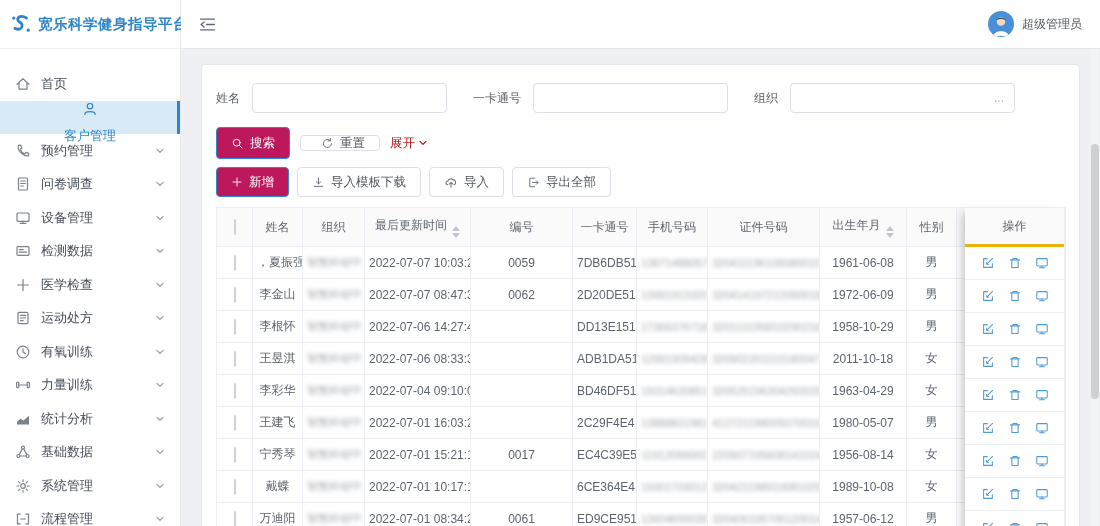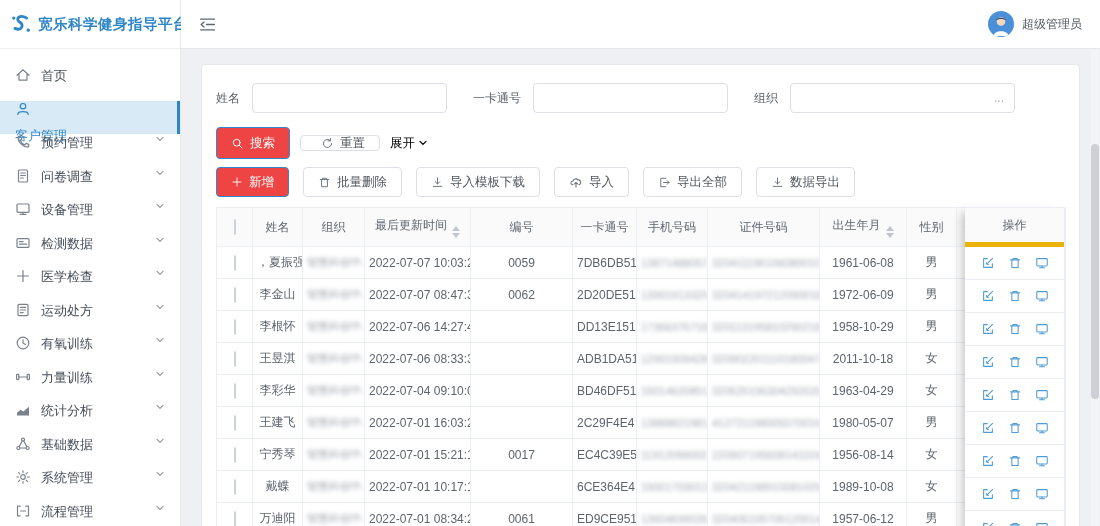--- a/index.html
+++ b/index.html
@@ -7,21 +7,21 @@
     width:1100px;height:526px;overflow:hidden;position:relative;
     font-family:"Liberation Sans","DejaVu Sans",sans-serif;
     background:#eef0f3;color:#333;font-size:13px;
   }
   .layout{display:flex;width:1100px;height:526px;}
   
   .sidebar{width:181px;flex:none;background:#fff;border-right:1px solid #e7e9ec;display:flex;flex-direction:column;box-sizing:border-box;}
   .logo{height:49px;flex:none;border-bottom:1px solid #eef0f2;display:flex;align-items:center;padding:0 10px;gap:6px;box-sizing:border-box;}
   .logo-text{color:#2f86c7;font-weight:bold;font-size:14.5px;letter-spacing:.5px;white-space:nowrap;}
   .menu{flex:1;padding-top:18px;overflow:hidden;}
-  .menu-item{height:33.5px;display:flex;padding:0 15px;gap:10px;color:#464e59;cursor:pointer;position:relative;font-size:13px;}
+  .menu-item{height:33.5px;display:flex;align-items:center;padding:0 15px;gap:10px;color:#464e59;cursor:pointer;position:relative;font-size:13px;}
   .menu-item .mi-icon{width:16px;height:16px;color:#7b828c;display:flex;align-items:center;flex:none;}
   .menu-item.active{background:#d8eaf6;color:#2f86c7;flex-direction:column;}
   .menu-item.active .mi-icon{color:#2f86c7;}
   .menu-item.active::after{content:"";position:absolute;right:0;top:0;bottom:0;width:3px;background:#2f86c7;}
   .menu-item .chev{margin-left:auto;color:#9aa1a9;display:flex;}
   
   .main{flex:1;display:flex;flex-direction:column;min-width:0;}
   .topbar{height:49px;flex:none;background:#fff;border-bottom:1px solid #e6e8eb;display:flex;align-items:center;padding:0 18px;box-sizing:border-box;justify-content:flex-end;}
   .fold{display:flex;cursor:pointer;color:#5f6770;}
   .user{margin-left:auto;display:flex;align-items:center;gap:8px;font-size:12px;color:#51565e;cursor:pointer;}
@@ -29,45 +29,45 @@
   .content{flex:1;padding:15px 20px 0 20px;overflow:visible;}
   .card{background:#fff;border:1px solid #e4e7ed;border-radius:4px;height:520px;padding:10px 14px 0 14px;box-sizing:border-box;}
   
   .filters{display:flex;align-items:center;margin:8px 0 14px 0;}
   .fg{display:flex;align-items:center;margin-right:26px;}
   .f-label{font-size:12px;color:#5a6066;margin-right:12px;white-space:nowrap;}
   .f-input{height:30px;border:1px solid #dcdfe6;border-radius:4px;background:#fff;box-sizing:border-box;display:flex;align-items:center;justify-content:flex-end;padding:0 10px;color:#aab0b9;font-size:12px;cursor:text;}
   .w195{width:195px;} .w225{width:225px;}
   
   .btn-row{display:flex;align-items:center;gap:10px;margin-bottom:8px;}
-  .tool-row{display:flex;align-items:center;gap:14px;margin-bottom:10px;}
+  .tool-row{display:flex;align-items:center;gap:8px;margin-bottom:10px;}
   .btn{height:30px;padding:0 14px;border:1px solid #dcdfe6;border-radius:4px;background:#fff;display:inline-flex;align-items:center;gap:6px;font-size:12.5px;color:#51565e;cursor:pointer;box-sizing:border-box;white-space:nowrap;}
   .btn .b-icon{display:flex;color:#6c737c;}
-  .btn.primary{background:#ef4444;border-color:#3387cc;color:#fff;}
+  .btn.primary{background:#be185d;border-color:#3387cc;color:#fff;}
   .btn.primary .b-icon{color:#fff;}
   .btn.search-btn{height:32px;}
   .btn.reset-btn{height:16px;padding-left:20px;}
-  .link{color:#000000;font-size:12.5px;display:inline-flex;align-items:center;gap:3px;cursor:pointer;}
+  .link{color:#b91c1c;font-size:12.5px;display:inline-flex;align-items:center;gap:3px;cursor:pointer;}
   .link .chev{display:flex;}
   
   .table-zone{position:relative;}
   table{border-collapse:collapse;width:849px;table-layout:fixed;font-size:12px;color:#5d646d;}
   th,td{border:1px solid #ebeef5;height:32px;text-align:center;padding:0 4px;overflow:hidden;white-space:nowrap;box-sizing:border-box;}
   thead th{background:#fafafa;height:39px;font-weight:normal;color:#5f6670;}
   .cb{width:13px;height:13px;border:1px solid #cdd2da;border-radius:2px;background:#fff;margin:0 auto;cursor:pointer;}
   .sorter{display:inline-flex;flex-direction:column;margin-left:5px;vertical-align:-2px;}
   .car{width:0;height:0;border-left:4px solid transparent;border-right:4px solid transparent;}
   .car.up{border-bottom:5px solid #c0c4cc;margin-bottom:2px;}
   .car.down{border-top:5px solid #c0c4cc;}
   .blur{filter:blur(2px);opacity:.8;color:#8a9099;font-size:11px;}
   
   .op-col{position:absolute;top:0;right:0;width:100px;background:#fff;
     box-shadow:-8px 0 9px -5px rgba(0,0,0,.22);
     border:1px solid #ebeef5;border-left:none;box-sizing:border-box;}
-  .op-header{height:39px;border-bottom:5px solid #eab308;background:#fafafa;display:flex;align-items:center;justify-content:center;color:#5f6670;font-size:12px;box-sizing:border-box;}
+  .op-header{height:39px;border-bottom:3px solid #eab308;background:#fafafa;display:flex;align-items:center;justify-content:center;color:#5f6670;font-size:12px;box-sizing:border-box;}
   .op-row{height:33px;border-bottom:1px solid #ebeef5;display:flex;align-items:center;justify-content:center;gap:13px;box-sizing:border-box;}
   .op-row:last-child{border-bottom:none;}
   .a-icon{display:flex;color:#4f9bd6;cursor:pointer;}
   
   .v-scroll{position:absolute;right:1px;top:49px;bottom:0;width:8px;background:#f3f4f6;}
   .v-thumb{position:absolute;top:95px;height:255px;width:8px;background:#cdd0d5;border-radius:4px;}
   svg{display:block;}
 </style>
 </head>
 <body>
@@ -346,56 +346,40 @@
               <span class="b-icon">
                 <svg viewBox="0 0 16 16" width="12" height="12">
                   <path d="M8 2.6 V13.4 M2.6 8 H13.4" fill="none" stroke="currentColor" stroke-width="1.2" stroke-linecap="round" stroke-linejoin="round"></path>
                 </svg>
               </span>
               <span>新增</span>
             </button>
             <button class="btn">
               <span class="b-icon">
                 <svg viewBox="0 0 16 16" width="13" height="13">
-                  <path d="M2.8 4.4 H13.2 M5.6 4.4 V2.8 H10.4 V4.4 M4.4 4.4 V13.2 H11.6 V4.4" fill="none" stroke="currentColor" stroke-width="1.2" stroke-linecap="round" stroke-linejoin="round"></path>
-                </svg>
-              </span>
-              <span>批量删除</span>
-            </button>
-            <button class="btn">
-              <span class="b-icon">
-                <svg viewBox="0 0 16 16" width="13" height="13">
                   <path d="M8 2.4 V9.6 M5.2 7 L8 9.8 L10.8 7 M2.8 12.8 H13.2" fill="none" stroke="currentColor" stroke-width="1.2" stroke-linecap="round" stroke-linejoin="round"></path>
                 </svg>
               </span>
               <span>导入模板下载</span>
             </button>
             <button class="btn">
               <span class="b-icon">
                 <svg viewBox="0 0 16 16" width="14" height="14">
                   <path d="M4.4 11.2 C1.4 11.2 1.6 6.9 4.5 6.9 C5 4.4 8.6 3.5 10.3 5.6 C13.6 5.3 14.4 10.3 11.4 11.1 M8 13.6 V8.4 M6 10.3 L8 8.3 L10 10.3" fill="none" stroke="currentColor" stroke-width="1.2" stroke-linecap="round" stroke-linejoin="round"></path>
                 </svg>
               </span>
               <span>导入</span>
             </button>
             <button class="btn">
               <span class="b-icon">
                 <svg viewBox="0 0 16 16" width="13" height="13">
                   <path d="M9.6 2.8 H3.4 V13.2 H9.6 M6.8 8 H13.4 M11.4 5.8 L13.6 8 L11.4 10.2" fill="none" stroke="currentColor" stroke-width="1.2" stroke-linecap="round" stroke-linejoin="round"></path>
                 </svg>
               </span>
               <span>导出全部</span>
-            </button>
-            <button class="btn">
-              <span class="b-icon">
-                <svg viewBox="0 0 16 16" width="13" height="13">
-                  <path d="M8 2.4 V9.6 M5.2 7 L8 9.8 L10.8 7 M2.8 12.8 H13.2" fill="none" stroke="currentColor" stroke-width="1.2" stroke-linecap="round" stroke-linejoin="round"></path>
-                </svg>
-              </span>
-              <span>数据导出</span>
             </button>
           </div>
 
         <div class="table-zone">
           <table>
             <colgroup id="cols">
                 <col style="width: 36px;">
                 <col style="width: 50px;">
                 <col style="width: 62px;">
                 <col style="width: 106px;">

